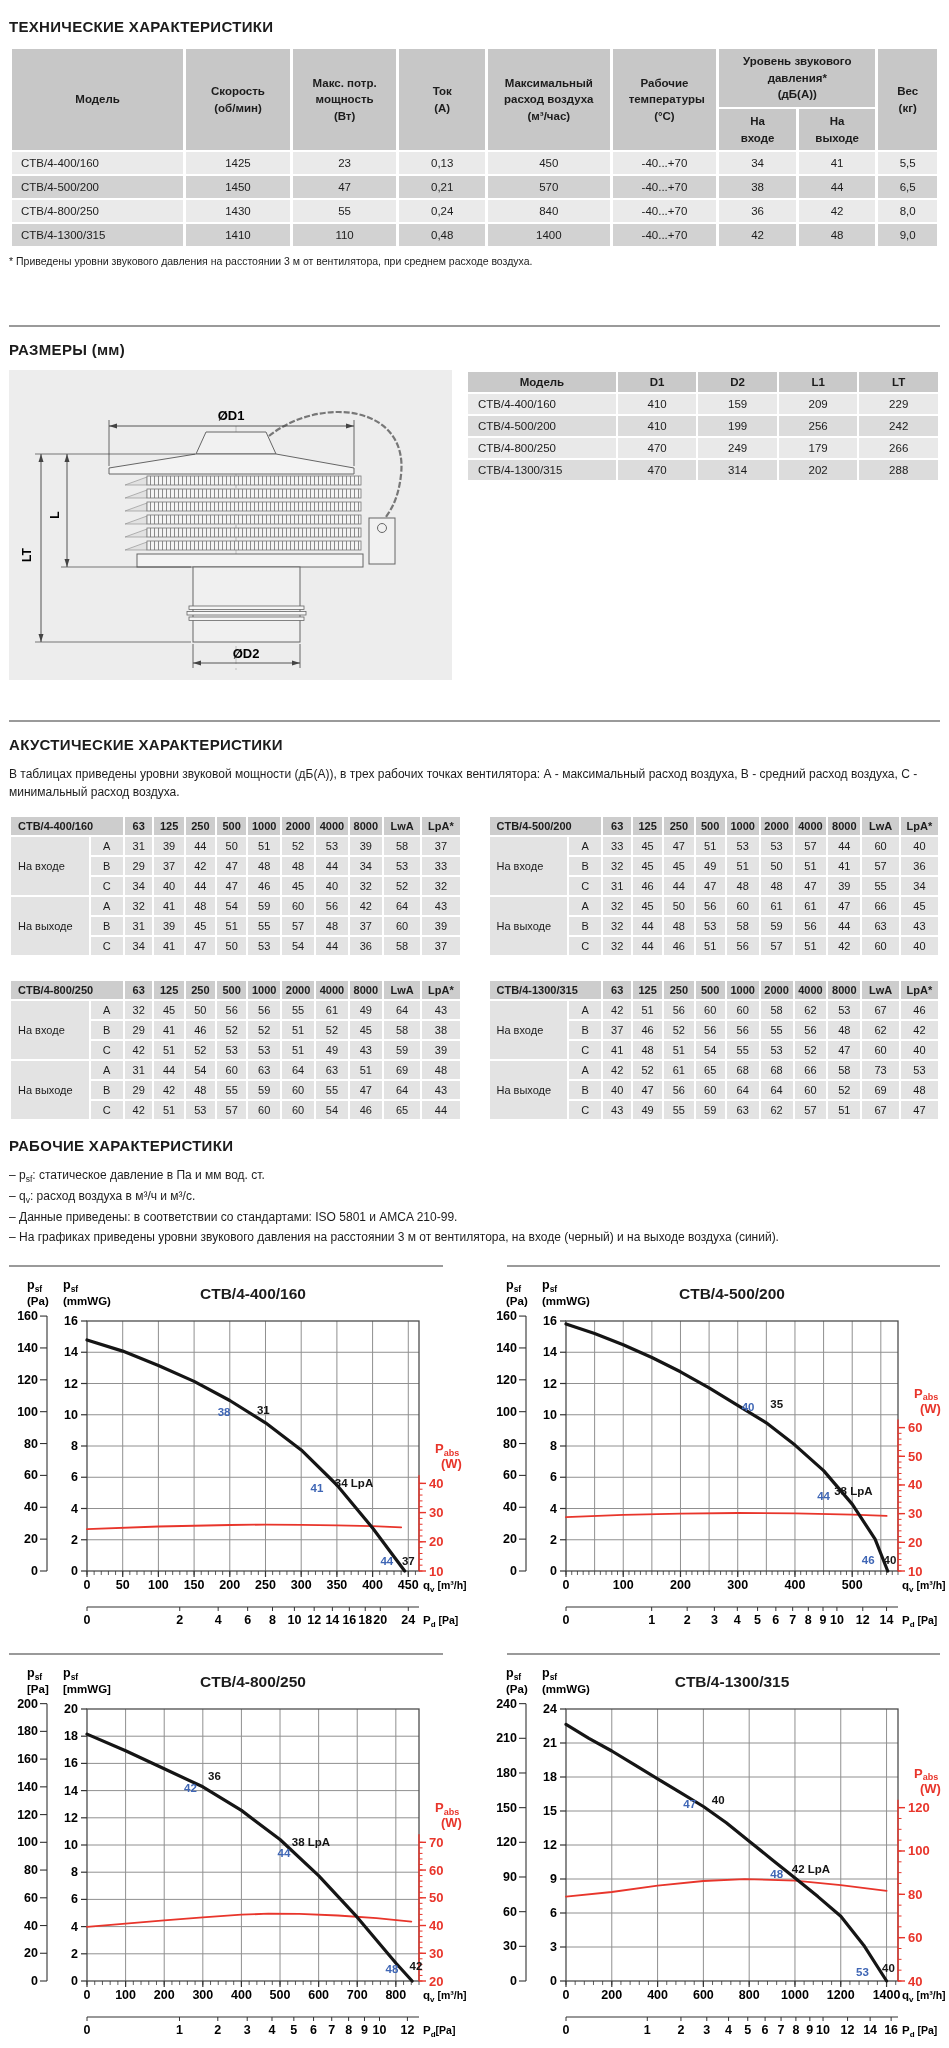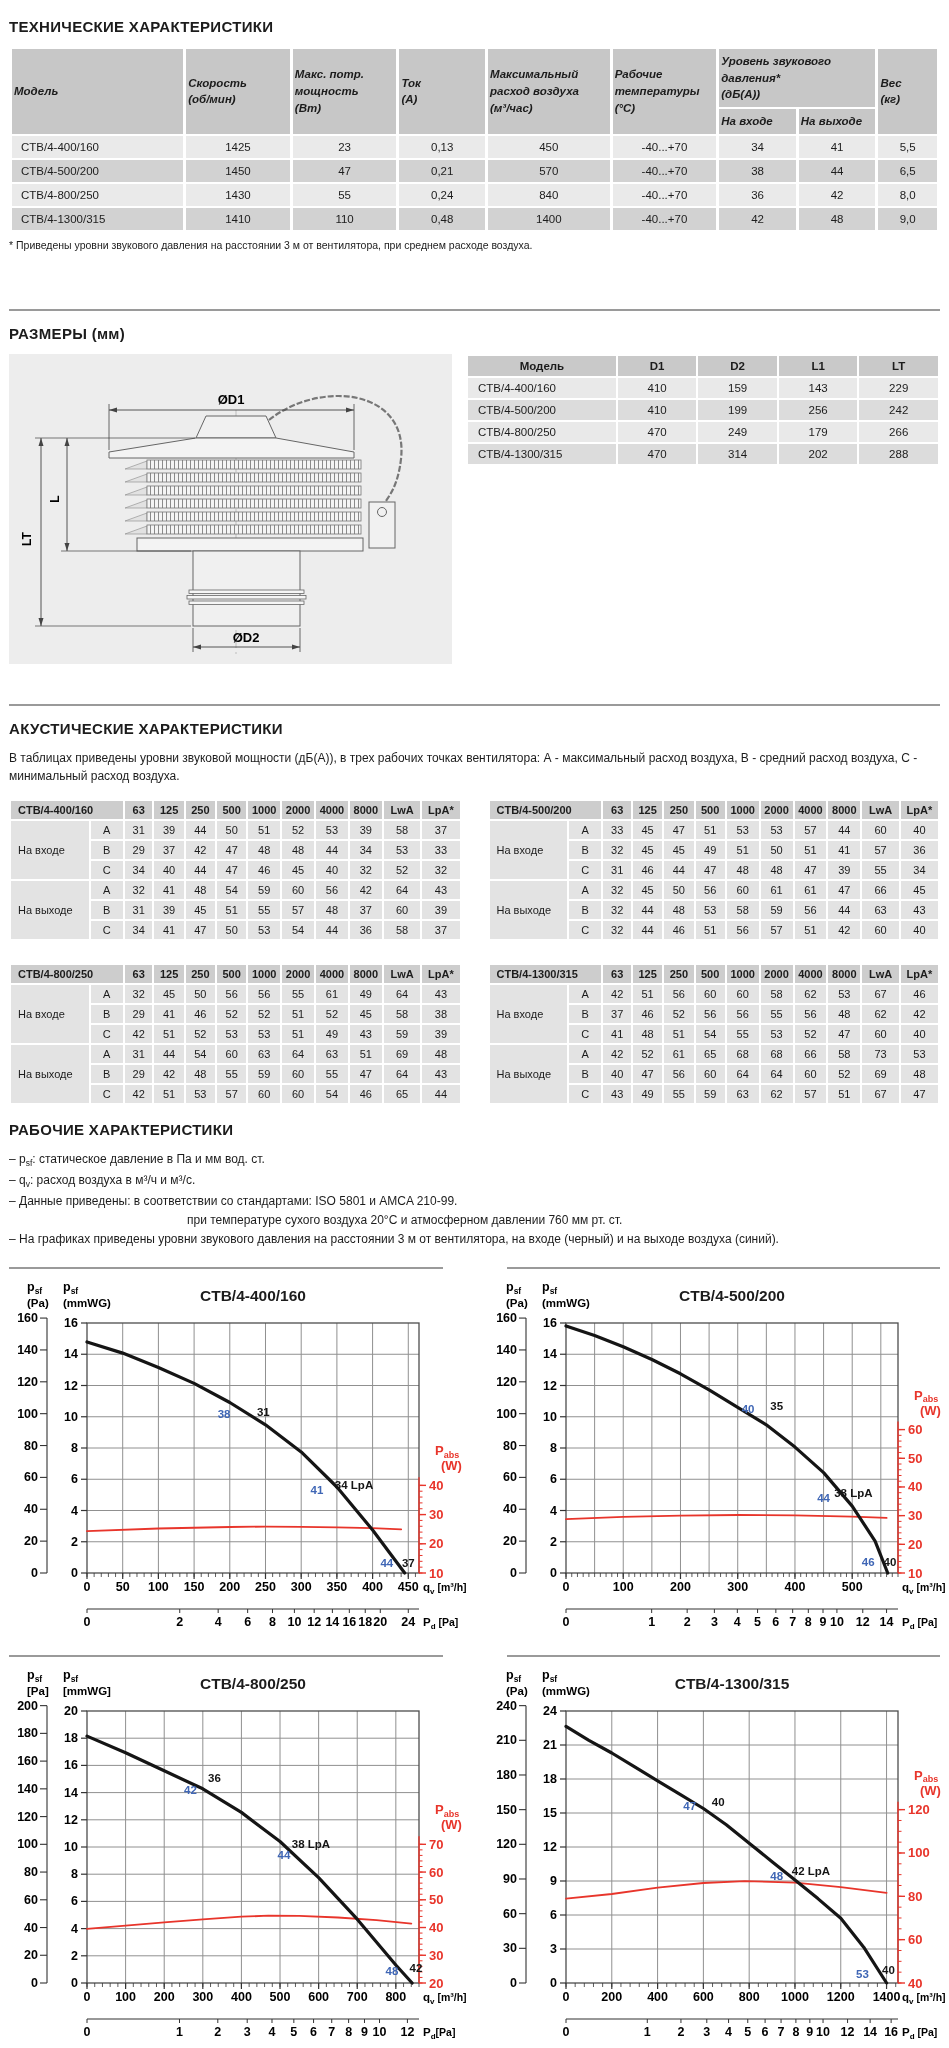--- a/index.html
+++ b/index.html
@@ -4,21 +4,21 @@
 <style>
   html,body{margin:0;padding:0;background:#fff;}
   body{width:949px;font-family:"Liberation Sans",sans-serif;color:#1c1c1c;padding:8px 9px 10px;box-sizing:border-box;}
   .sec-title{font-size:15px;font-weight:bold;letter-spacing:.3px;margin:10px 0 12px;}
   hr.sep{border:none;border-top:2px solid #9a9a9a;margin:0;}
   .sep2{display:flex;gap:64px;}
   .sep2 div{width:436px;border-top:2px solid #9a9a9a;}
   .footnote{font-size:10.5px;margin-top:7px;}
   
   table.tech{border-collapse:separate;border-spacing:3px 2px;width:100%;font-size:11.5px;table-layout:fixed;}
-  .tech th{background:#c7c7c7;font-weight:bold;padding:4px 2px;text-align:left;vertical-align:middle;line-height:1.45;font-style:italic;}
+  .tech th{background:#c7c7c7;font-weight:bold;padding:4px 16px;text-align:center;vertical-align:middle;line-height:1.45;}
   .tech td{background:#eaeaea;text-align:center;padding:5px 2px;}
   .tech tr.alt td{background:#d2d2d2;}
   .tech td.model{text-align:left;padding-left:9px;}
   
   .dims-row{display:flex;gap:14px;align-items:flex-start;}
   table.dims{border-collapse:separate;border-spacing:2px;width:100%;font-size:11.5px;table-layout:fixed;}
   .dims th{background:#c9c9c9;font-weight:bold;padding:4px 2px;text-align:center;}
   .dims td{background:#e9e9e9;text-align:center;padding:4px 2px;}
   .dims tr.alt td{background:#dcdcdc;}
   .dims td.model{text-align:left;padding-left:10px;}
@@ -204,21 +204,21 @@
               <th>Модель</th>
               <th>D1</th>
               <th>D2</th>
               <th>L1</th>
               <th>LT</th>
             </tr>
             <tr class="">
               <td class="model">CTB/4-400/160</td>
               <td class="">410</td>
               <td class="">159</td>
-              <td class="">143</td>
+              <td class="">209</td>
               <td class="">229</td>
             </tr>
             <tr class="alt">
               <td class="model">CTB/4-500/200</td>
               <td class="">410</td>
               <td class="">199</td>
               <td class="">256</td>
               <td class="">242</td>
             </tr>
             <tr class="">
@@ -697,21 +697,20 @@
           </tbody>
         </table>
       </div>
     </div>
 
   <div class="sec-title" style="margin-top:16px;">РАБОЧИЕ ХАРАКТЕРИСТИКИ</div>
   <div class="bullets" id="bullets">
       <div class="bullet">– p<sub>sf</sub>: статическое давление в Па и мм вод. ст.</div>
       <div class="bullet">– q<sub>v</sub>: расход воздуха в м³/ч и м³/с.</div>
       <div class="bullet">– Данные приведены: в соответствии со стандартами:  ISO 5801 и AMCA 210-99.</div>
-      <div class="bullet ind">при температуре сухого воздуха 20°С и атмосферном давлении 760 мм рт. ст.</div>
       <div class="bullet">– На графиках приведены уровни звукового давления на расстоянии 3 м от вентилятора, на входе (черный) и на выходе воздуха (синий).</div>
     </div>
 
   <div class="sep2">
       <div></div>
       <div></div>
     </div>
   <div class="charts-row" id="charts-row1">
       <div class="chart-cell"><svg width="470" height="362" viewBox="0 0 470 362">
           <line x1="78" y1="266.75" x2="410" y2="266.75" stroke="#909090" stroke-width="1"></line>

